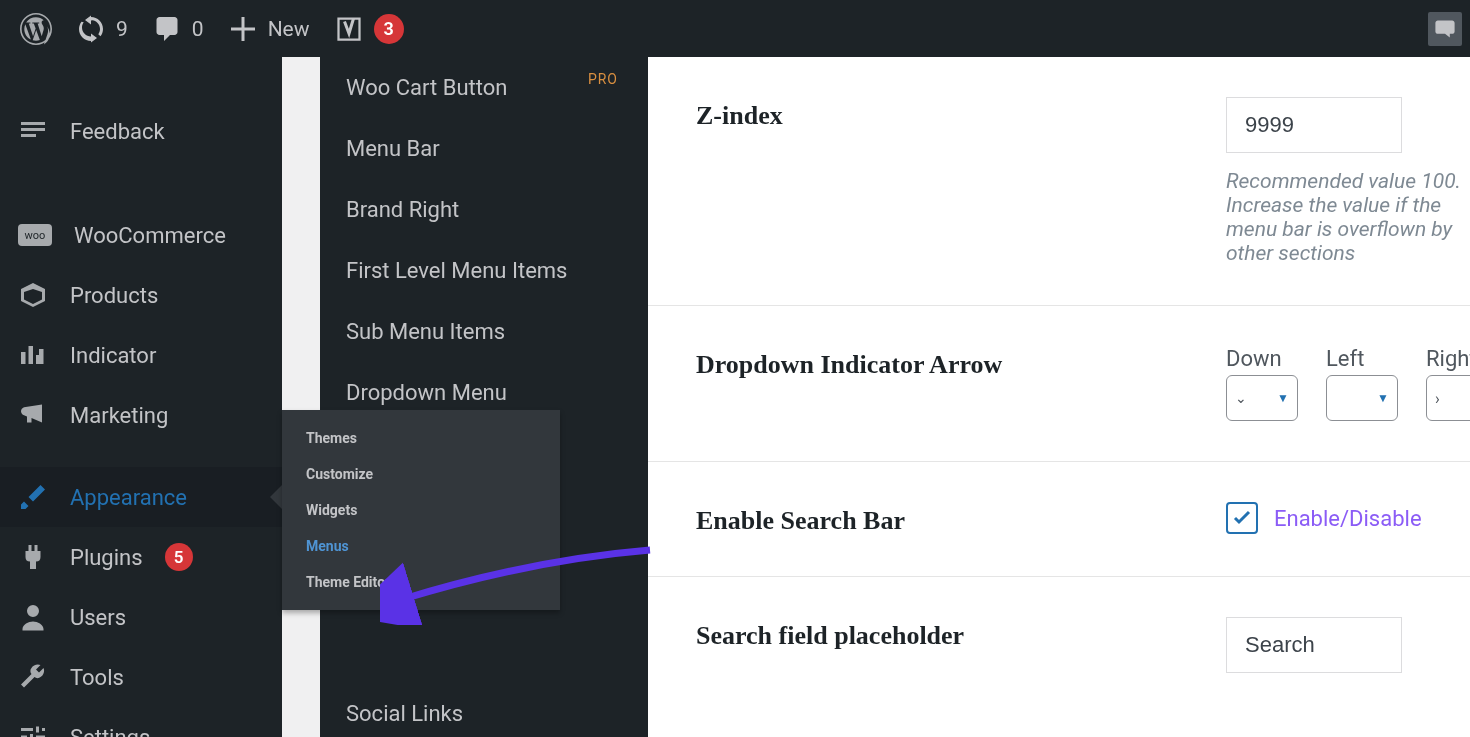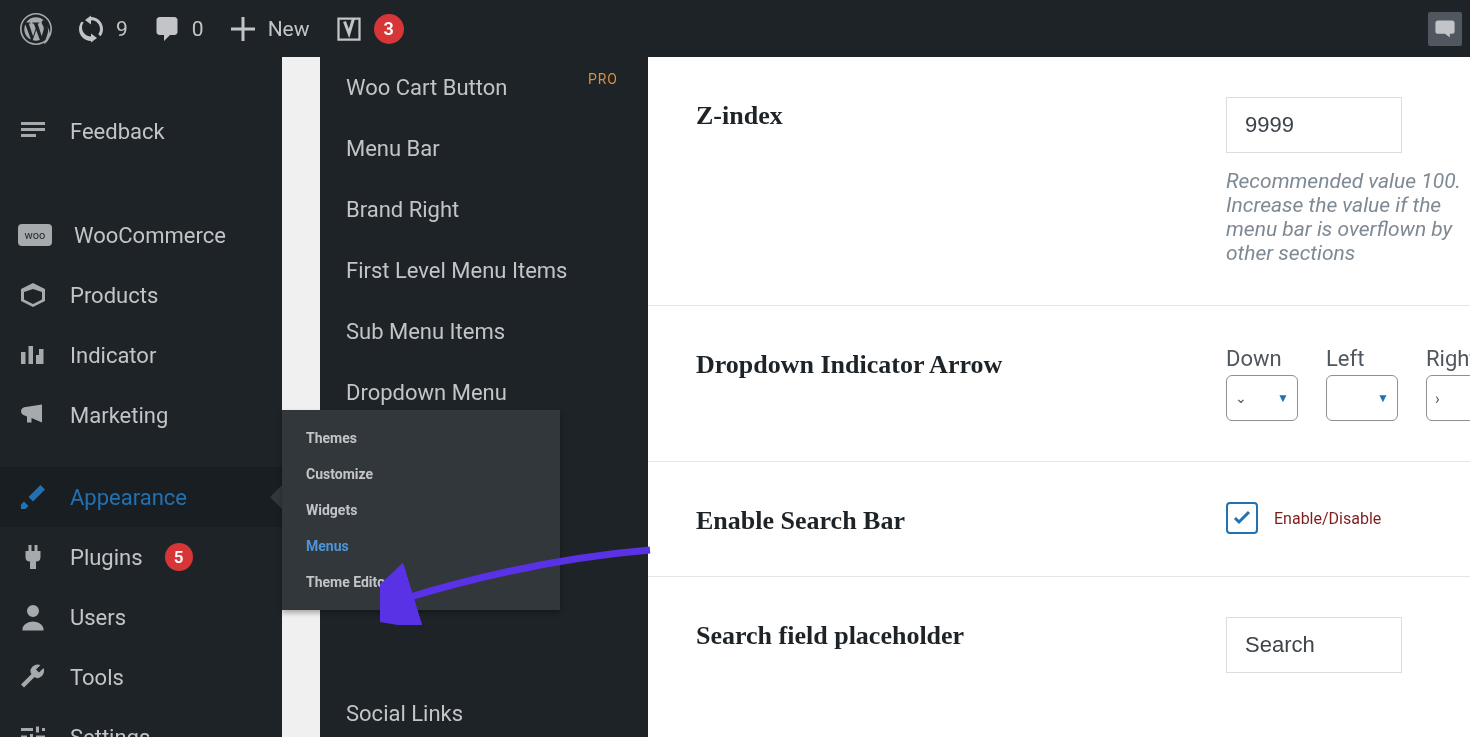--- a/index.html
+++ b/index.html
@@ -44,21 +44,21 @@
   .settings .row { display:flex; align-items:flex-start; padding:40px 0 40px 48px; border-bottom:1px solid #e5e5e5; }
   .settings .row .label { flex:0 0 530px; font-size:26px; font-weight:600; padding-top:4px;font-family:Liberation Serif, serif; }
   .settings .row .control { flex:1; display:flex; flex-direction:column; gap:16px; font-size:22px; color:#50575e; }
   .settings input[type=text]{ width:176px; height:56px; font-size:22px; padding:0 18px; border:1px solid #dcdcde; border-radius:0; color:#3c434a; }
   .settings .hint { font-style:italic; color:#7e8993; font-size:21px; }
   .arrow-selects { display:flex; gap:28px; }
   .arrow-selects .col { display:flex; flex-direction:column; gap:4px; }
   .arrow-selects .sel { width:72px; height:46px; border:1px solid #8c8f94; border-radius:6px; display:flex; align-items:center; justify-content:space-between; padding:0 8px; background:#fff; cursor:pointer; }
   .arrow-selects .sel .caret { color:#2271b1; font-size:12px; }
   .check { width:32px; height:32px; border:2px solid #2271b1; border-radius:4px; display:inline-flex; align-items:center; justify-content:center; color:#2271b1; font-size:22px; cursor:pointer; }
-  .check-row { display:flex; align-items:center; gap:16px; font-size:16px; color:#7f1d1d;text-align:right; }
+  .check-row { display:flex; align-items:center; gap:16px; font-size:22px; color:#8b5cf6;text-align:right; }
   .search-inp { width:240px; height:56px; font-size:22px; padding:0 18px; border:1px solid #dcdcde; border-radius:6px; color:#7e8993; }
 
   
   .annot-arrow { position:absolute; top:545px; left:380px; width:280px; height:80px; z-index:60; pointer-events:none; }
 
   
   .ic { width:24px; height:24px; fill:currentColor; }
   .ic-lg { width:30px; height:30px; fill:currentColor; }
 </style>
 </head>

